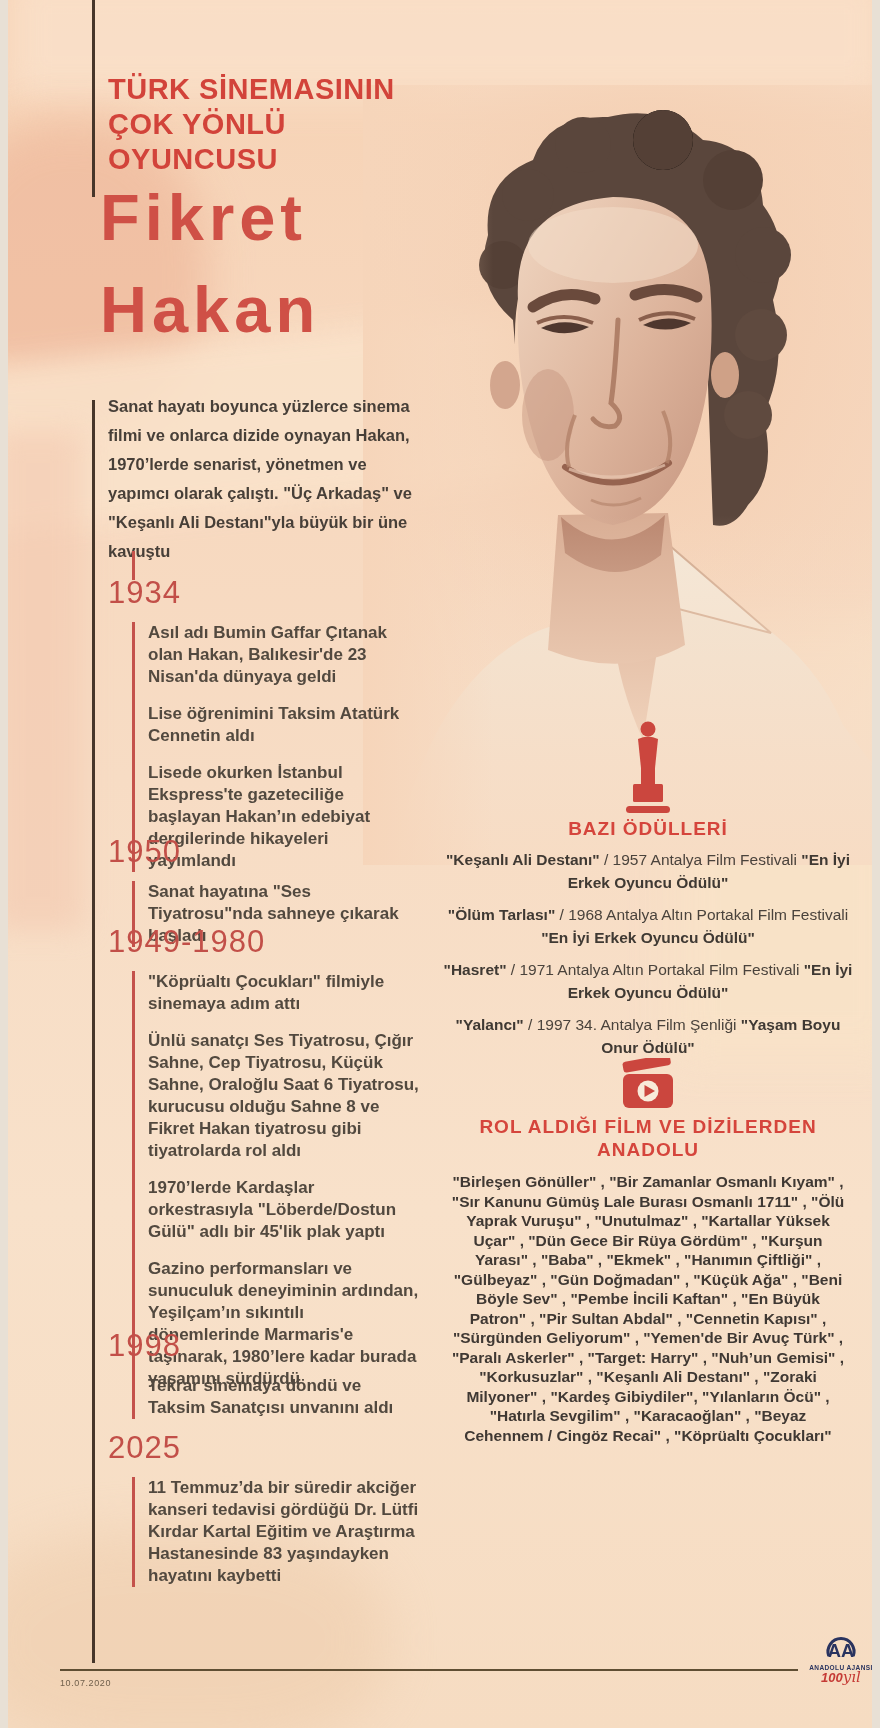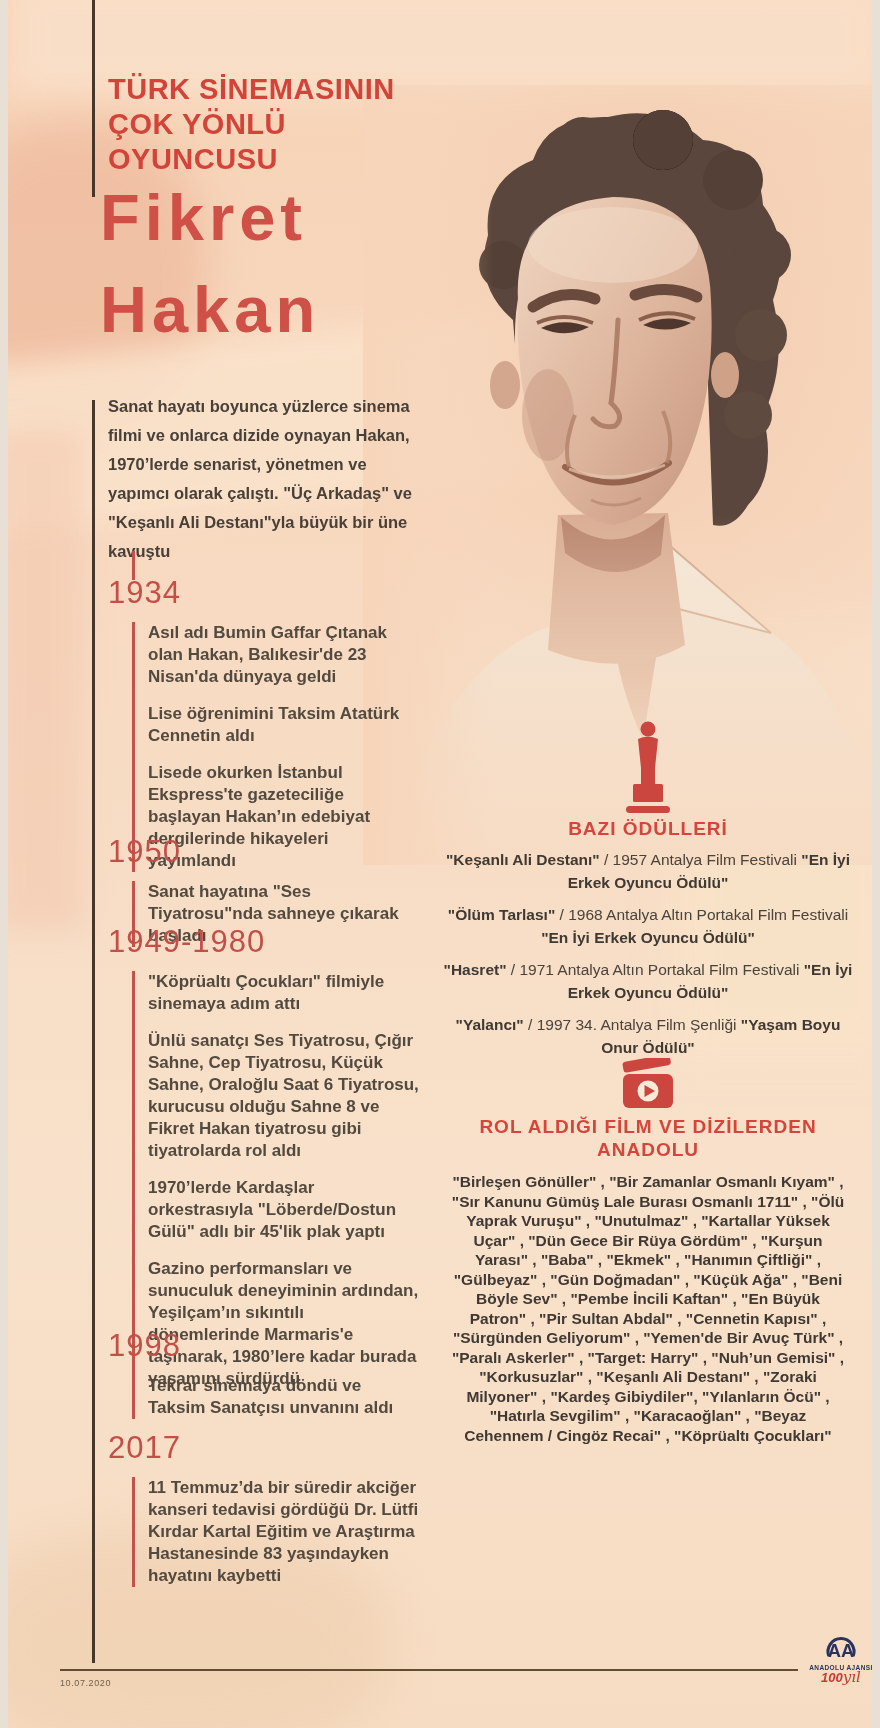--- a/index.html
+++ b/index.html
@@ -180,21 +180,21 @@
   </div>
 
   <div class="tl s1998">
     <div class="tl-year">1998</div>
     <div class="tl-body">
       <p>Tekrar sinemaya döndü ve Taksim Sanatçısı unvanını aldı</p>
     </div>
   </div>
 
   <div class="tl s2017">
-    <div class="tl-year">2017</div>
+    <div class="tl-year">2025</div>
     <div class="tl-body">
       <p>11 Temmuz’da bir süredir akciğer kanseri tedavisi gördüğü Dr. Lütfi Kırdar Kartal Eğitim ve Araştırma Hastanesinde 83 yaşındayken hayatını kaybetti</p>
     </div>
   </div>
 
   <svg class="right-center award-icon" viewBox="0 0 56 96">
     <g fill="#cb463e">
       <circle cx="28" cy="9" r="7.5"></circle>
       <path d="M18,19 Q28,14 38,19 L35,48 L21,48 Z"></path>
       <rect x="21" y="46" width="14" height="20"></rect>

